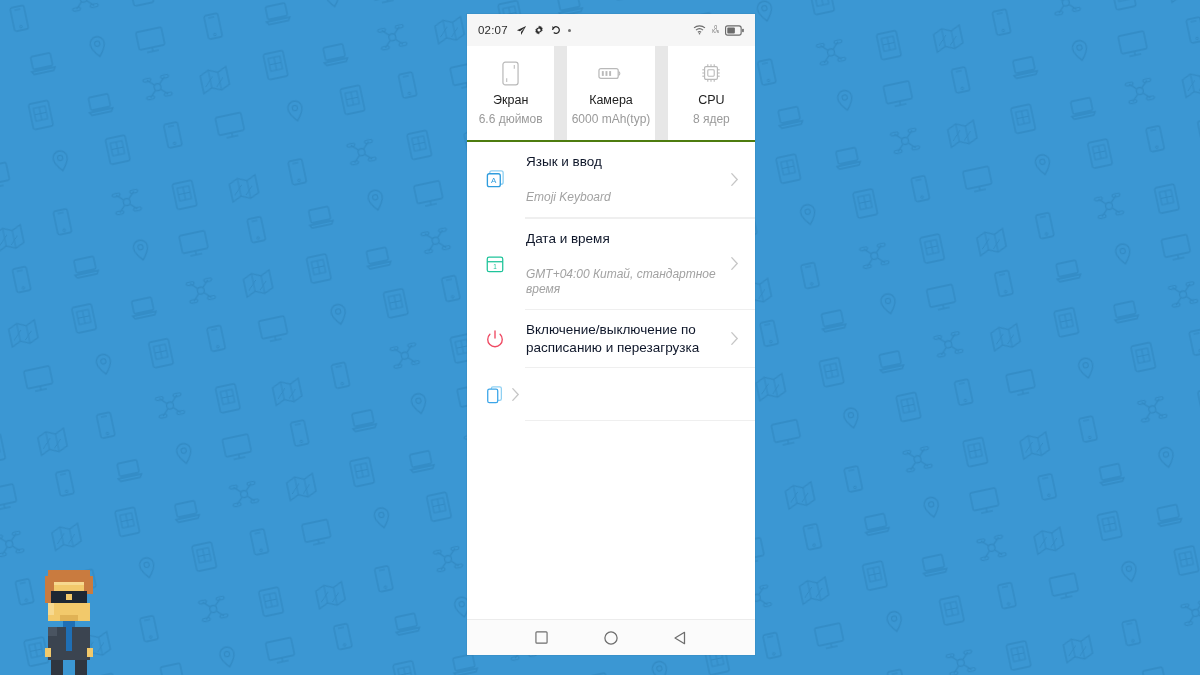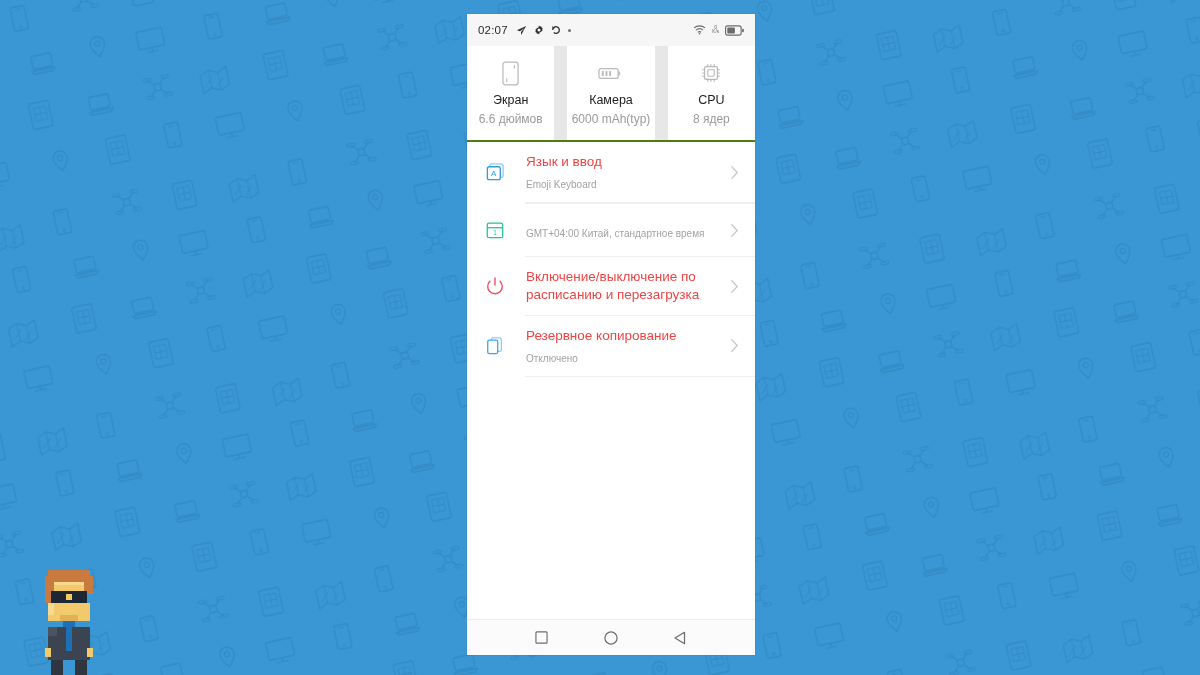--- a/index.html
+++ b/index.html
@@ -96,22 +96,22 @@
     padding: 0 0 0 0;
   }
   .row {
     display: flex; align-items: center;
     padding: 0 16px 0 17px;
     min-height: 52px;
     position: relative;
   }
   .row-ico { width: 22px; flex: 0 0 22px; display: flex; align-items: center; justify-content: center; }
   .row-body { flex: 1; margin-left: 20px; padding: 11px 0; }
-  .row-title { font-size: 13.5px; color: #ef4444; line-height: 1.32; }
-  .row-sub { font-size: 10px; color: #a2a2a2; margin-top: 7px; line-height: 1.3; }
+  .row-title { font-size: 13.5px; color: #0f172a; line-height: 1.32; }
+  .row-sub { font-size: 12px; color: #a2a2a2; margin-top: 19px; line-height: 1.3; font-style: italic; }
   .row-chev { width: 14px; flex: 0 0 14px; display: flex; align-items: center; justify-content: flex-end; }
   .divider { height: 1px; background: #efefef; margin-left: 58px; }
 
   
   .navbar {
     flex: 0 0 36px; height: 36px;
     background: #fbfbfb;
     border-top: 1px solid #ececec;
     display: flex; align-items: center; justify-content: space-around;
     padding: 0 40px;
@@ -343,20 +343,21 @@
 
       <div class="row">
         <span class="row-ico">
           <svg width="20" height="20" viewBox="0 0 22 22">
               <rect x="2.5" y="3.5" width="17" height="16" rx="2" fill="none" stroke="#1fc49a" stroke-width="1.4"></rect>
               <line x1="2.5" y1="8.5" x2="19.5" y2="8.5" stroke="#1fc49a" stroke-width="1.4"></line>
               <text x="11" y="16.4" font-size="7" fill="#1fc49a" text-anchor="middle" font-family="Liberation Sans, sans-serif">1</text>
             </svg>
         </span>
         <span class="row-body">
+          <span class="row-title" style="display:block">Дата и время</span>
           <span class="row-sub" style="display:block">GMT+04:00 Китай, стандартное время</span>
         </span>
         <span class="row-chev">
           <svg width="9" height="15" viewBox="0 0 10 16">
               <path d="M2 1.5 L8 8 L2 14.5" fill="none" stroke="#c6c6c6" stroke-width="1.5" stroke-linecap="round"></path>
             </svg>
         </span>
       </div>
       <div class="divider"></div>
 
@@ -378,24 +379,20 @@
       </div>
       <div class="divider"></div>
 
       <div class="row">
         <span class="row-ico">
           <svg width="20" height="21" viewBox="0 0 22 22">
               <rect x="7" y="2.5" width="11" height="15" rx="1.8" fill="none" stroke="#8fd0f2" stroke-width="1.4"></rect>
               <rect x="3" y="5" width="11" height="15" rx="1.8" fill="#fff" stroke="#3ba5e8" stroke-width="1.4"></rect>
             </svg>
         </span>
-        <span class="row-body">
-          <span class="row-title" style="display:block">Резервное копирование</span>
-          <span class="row-sub" style="display:block">Отключено</span>
-        </span>
         <span class="row-chev">
           <svg width="9" height="15" viewBox="0 0 10 16">
               <path d="M2 1.5 L8 8 L2 14.5" fill="none" stroke="#c6c6c6" stroke-width="1.5" stroke-linecap="round"></path>
             </svg>
         </span>
       </div>
       <div class="divider"></div>
 
 
     </div>

